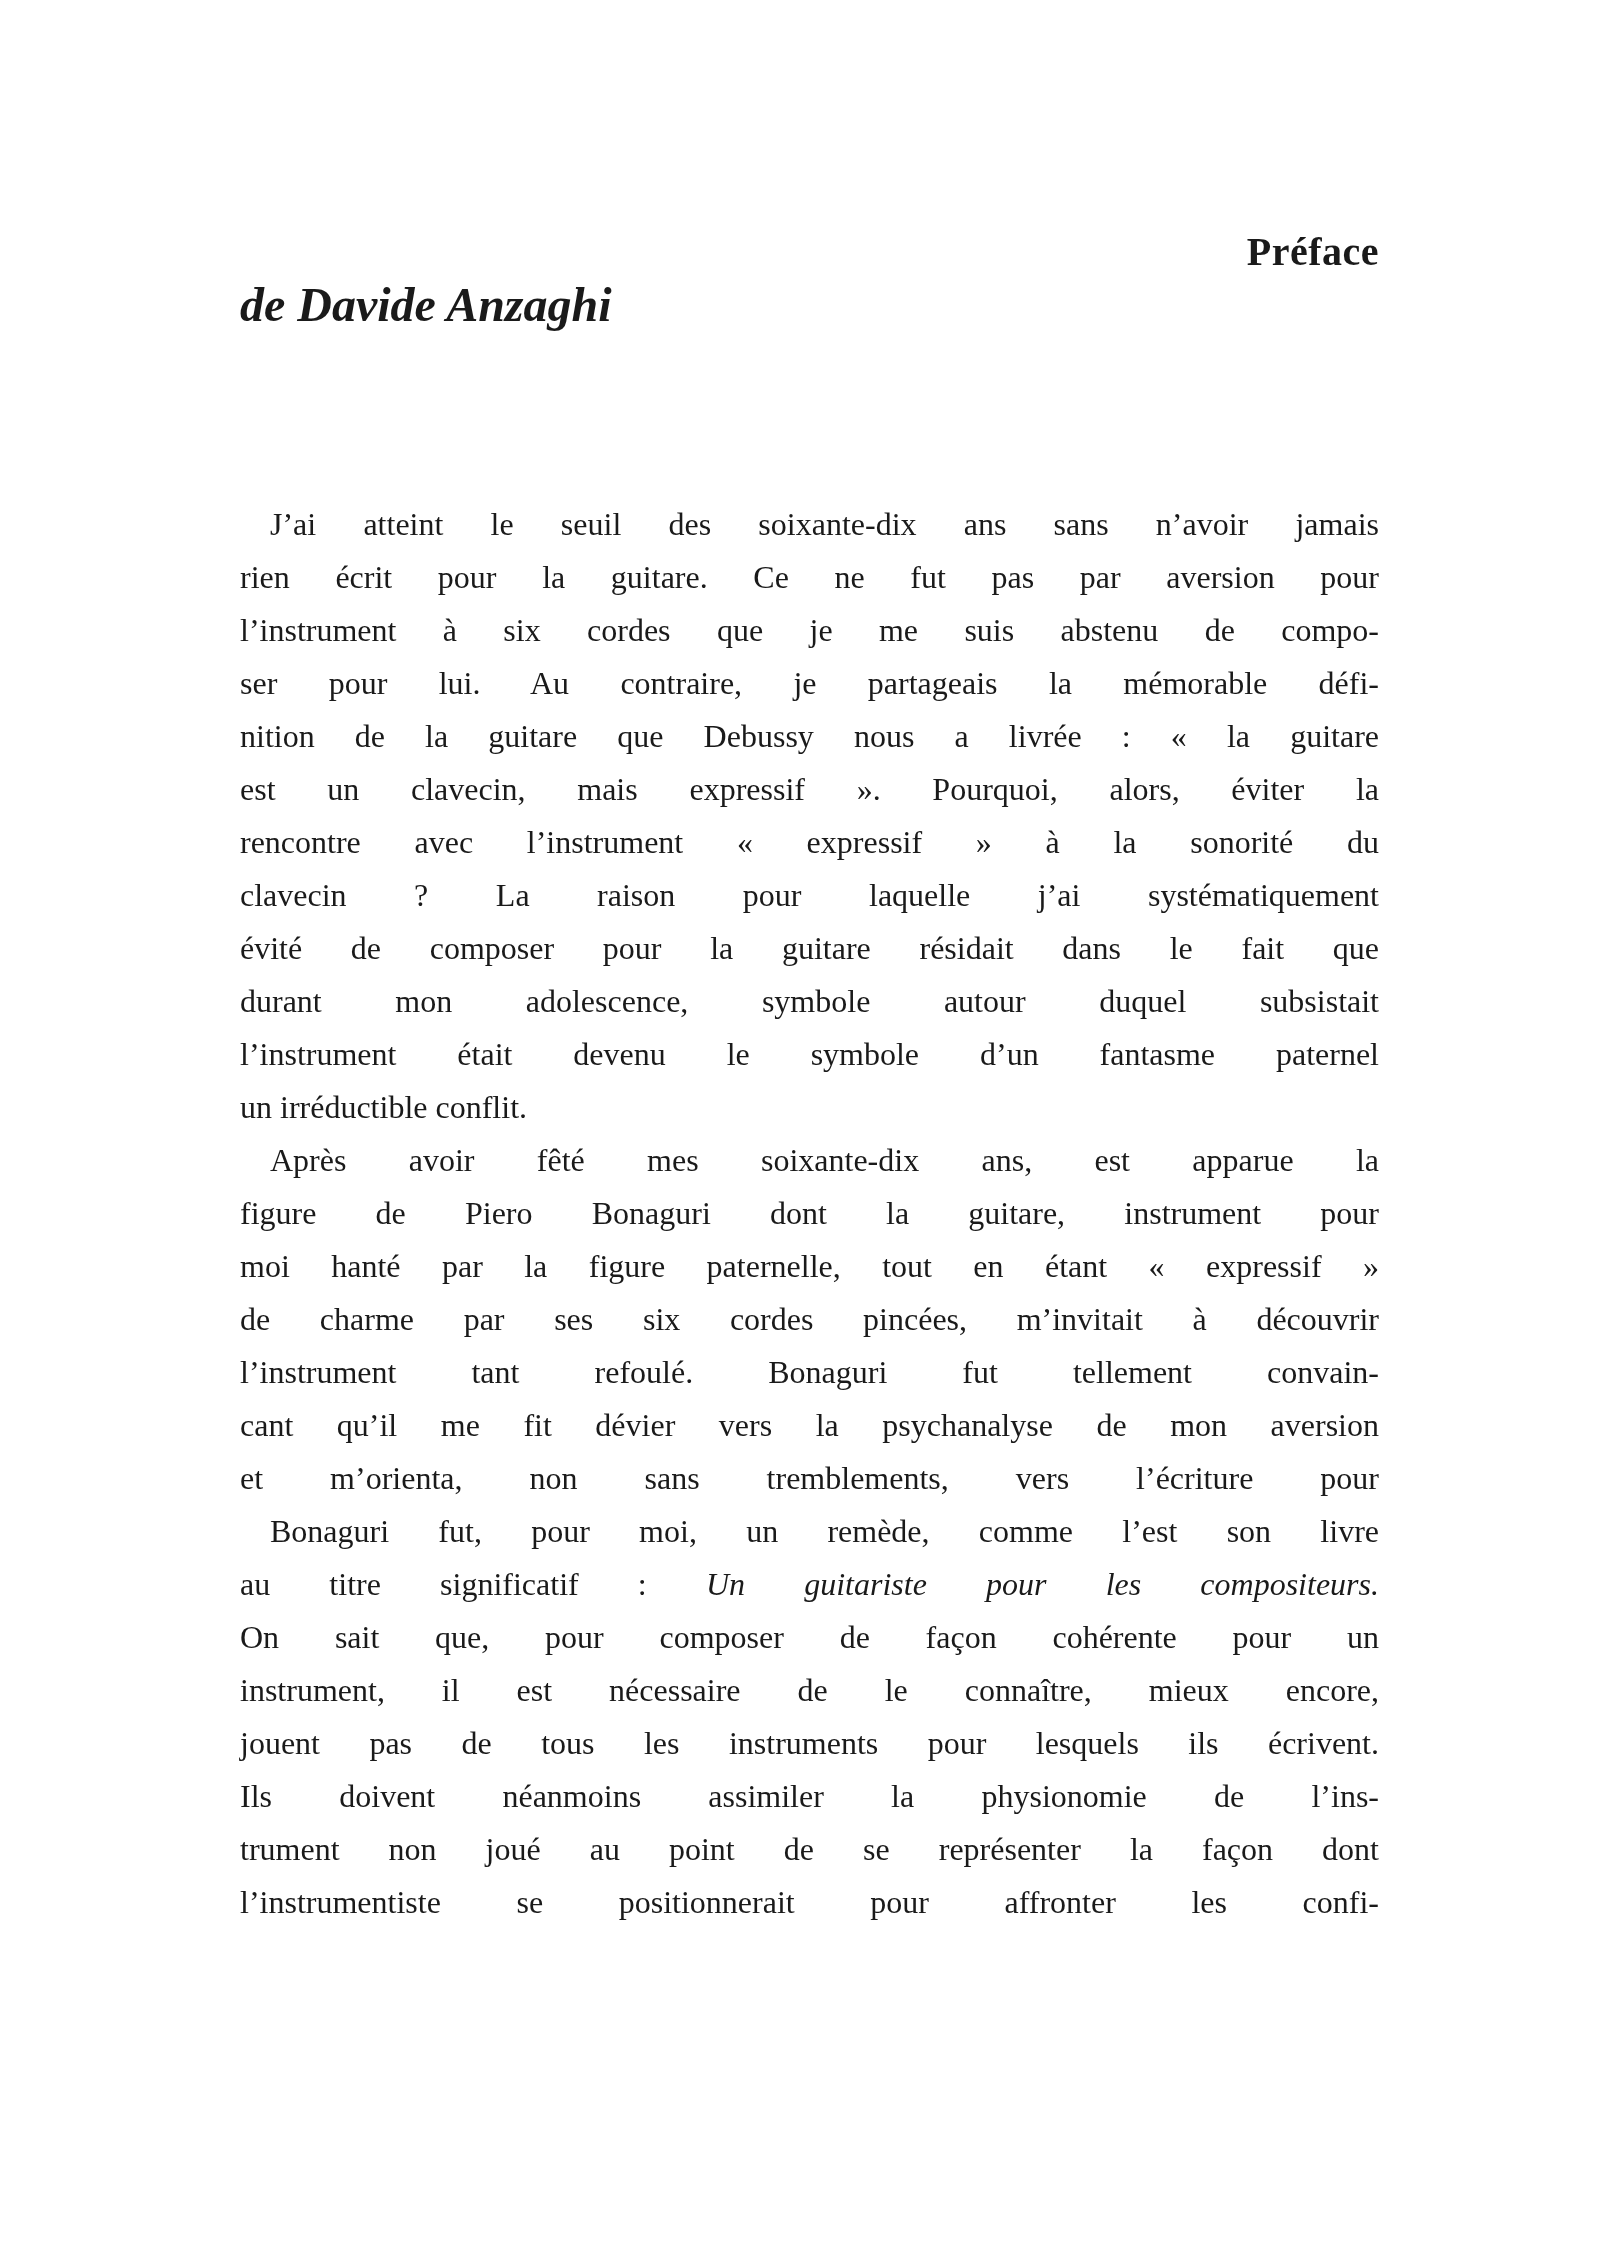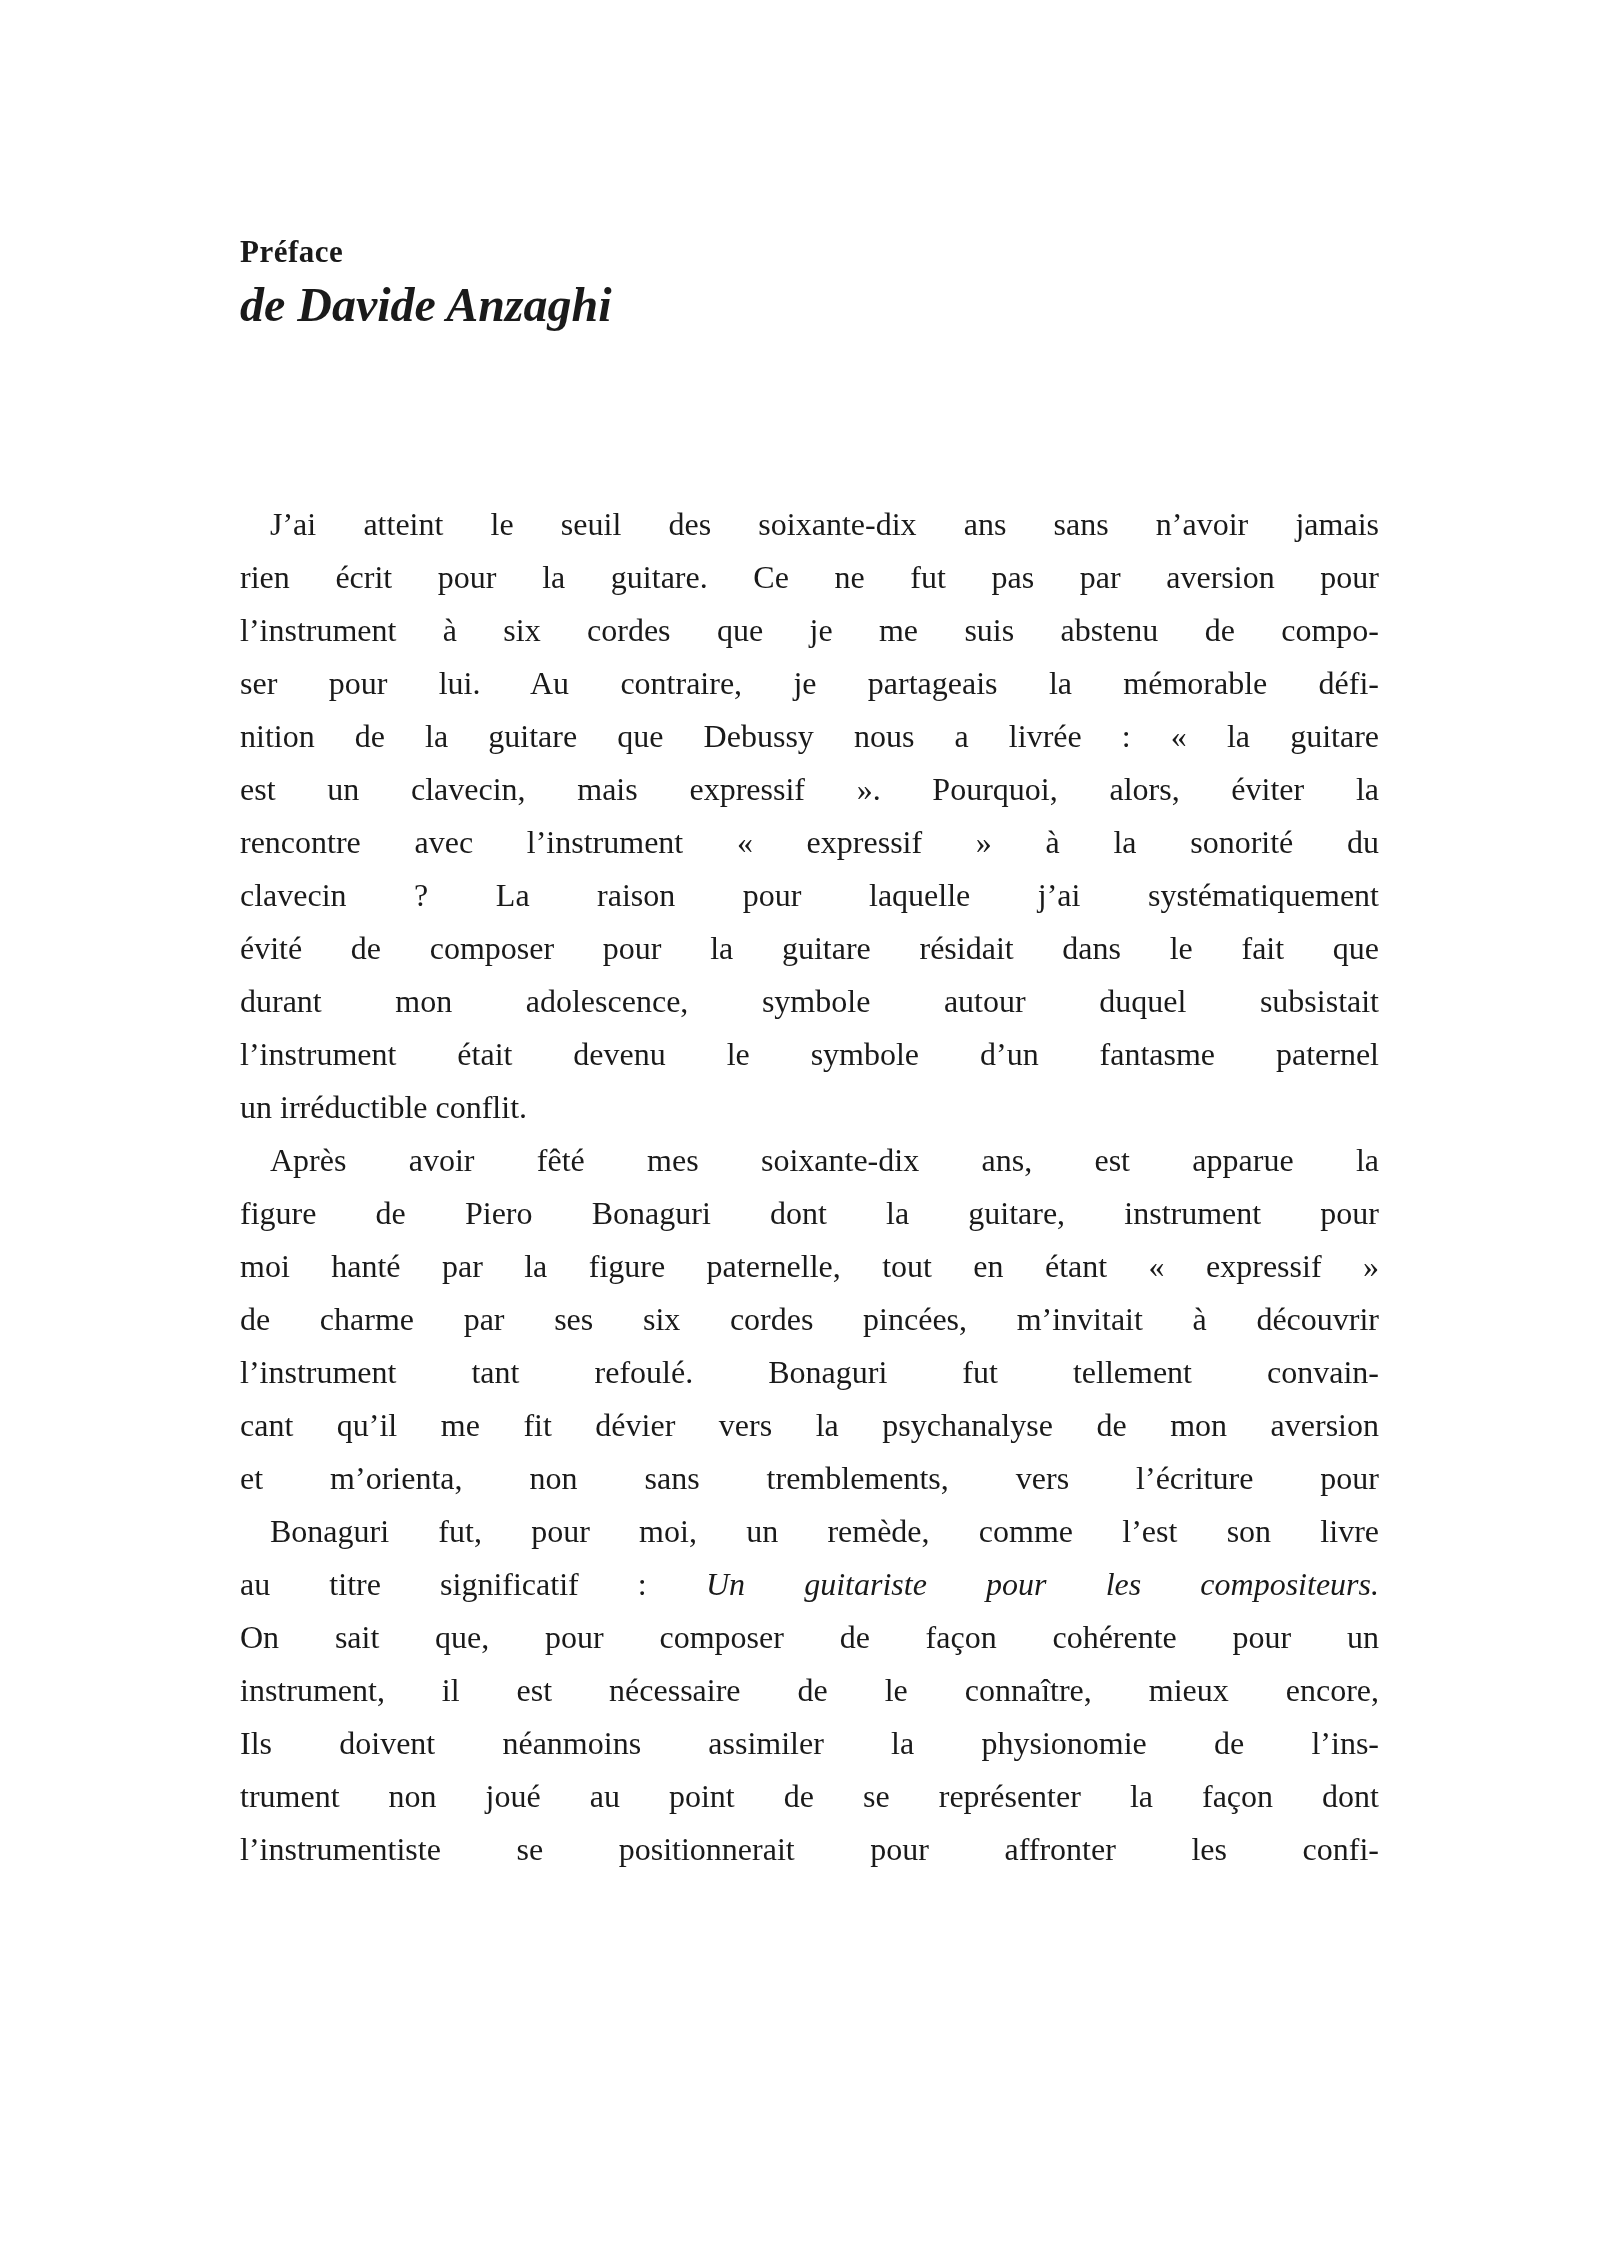--- a/index.html
+++ b/index.html
@@ -20,25 +20,26 @@
     overflow: hidden;
     color: #1a1a1a;
   }
   .content {
     position: absolute;
     left: 240px;
     top: 225px;
     width: 1139px;
   }
   .title {
-    font-size: 31px;
+    font-size: 40px;
     font-weight: bold;
     line-height: 53px;
     margin: 0;
     letter-spacing: 0.5px;
+    text-align: right;
   }
   .subtitle {
     font-size: 48px;
     font-style: italic;
     font-weight: bold;
     line-height: 53px;
     margin: 0;
   }
   .body-text {
     margin-top: 167px;
@@ -84,19 +85,20 @@
         <div class="line"><span>figure de Piero Bonaguri dont la guitare, instrument pour</span></div>
         <div class="line"><span>moi hanté par la figure paternelle, tout en étant « expressif »</span></div>
         <div class="line"><span>de charme par ses six cordes pincées, m’invitait à découvrir</span></div>
         <div class="line"><span>l’instrument tant refoulé. Bonaguri fut tellement convain-</span></div>
         <div class="line"><span>cant qu’il me fit dévier vers la psychanalyse de mon aversion</span></div>
         <div class="line"><span>et m’orienta, non sans tremblements, vers l’écriture pour</span></div>
         <div class="line indent"><span>Bonaguri fut, pour moi, un remède, comme l’est son livre</span></div>
         <div class="line"><span>au titre significatif : </span><em>Un guitariste pour les compositeurs.</em></div>
         <div class="line"><span>On sait que, pour composer de façon cohérente pour un</span></div>
         <div class="line"><span>instrument, il est nécessaire de le connaître, mieux encore,</span></div>
+        <div class="line"><span>jouent pas de tous les instruments pour lesquels ils écrivent.</span></div>
         <div class="line"><span>Ils doivent néanmoins assimiler la physionomie de l’ins-</span></div>
         <div class="line"><span>trument non joué au point de se représenter la façon dont</span></div>
         <div class="line"><span>l’instrumentiste se positionnerait pour affronter les confi-</span></div>
       </div>
   </div>
 </div>
 
 
 </body></html>

